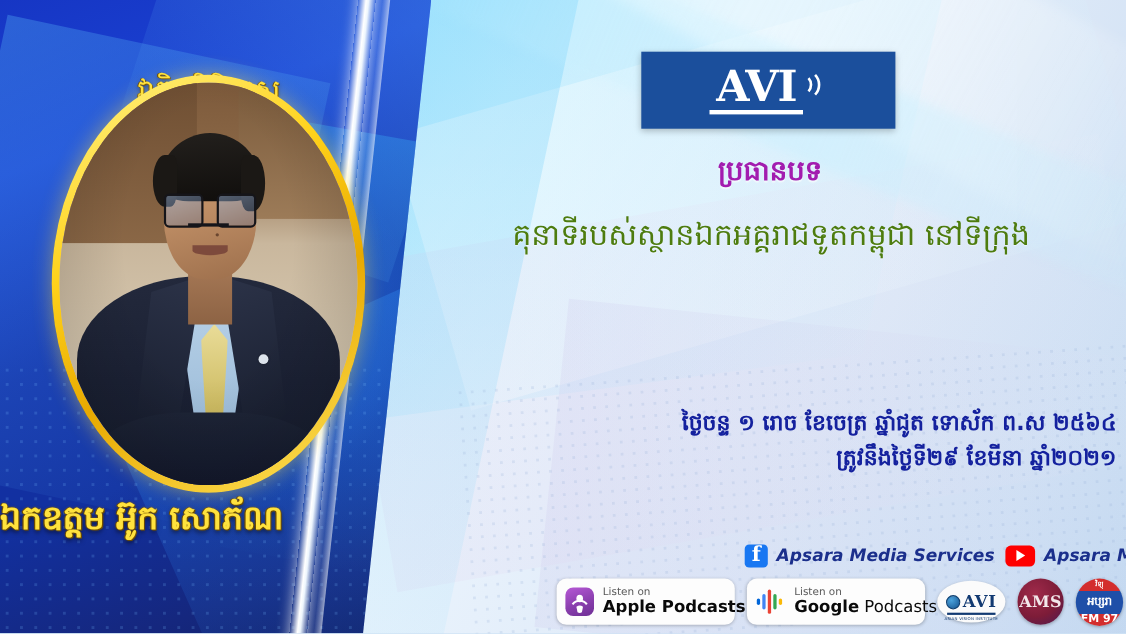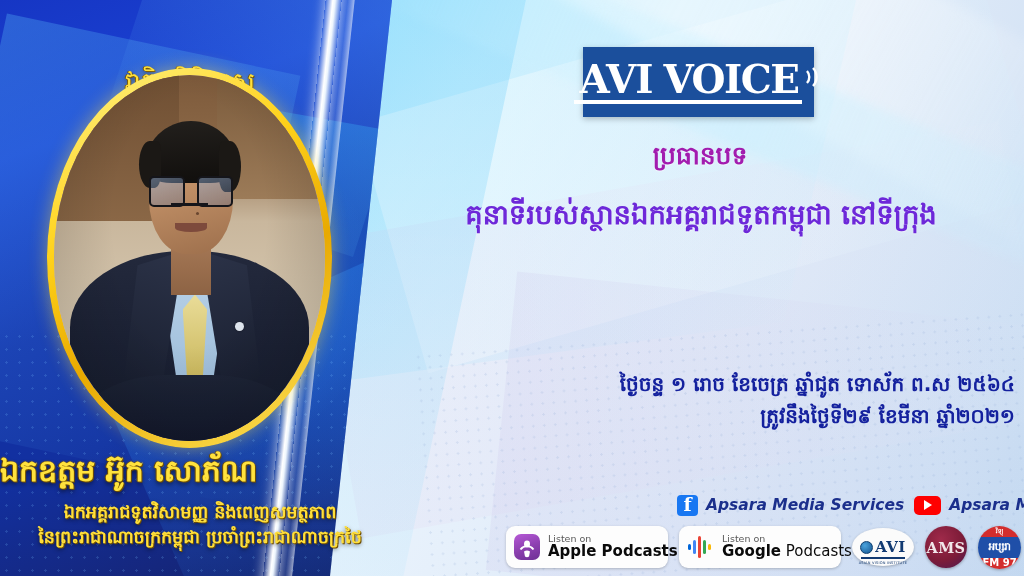--- a/index.html
+++ b/index.html
@@ -238,21 +238,21 @@
   .wave-icon{ margin-left:2px; margin-bottom:6px; }
 
   
   .topic-label{
     position:absolute; left:380px; top:140px; width:640px; text-align:center;
     font-size:25px; font-weight:bold; color:#a21caf;
     text-shadow:0 1px 1px rgba(255,255,255,.6);
   }
   .topic-body{
     position:absolute; left:378px; top:192px; width:646px; text-align:center;
-    font-size:27.5px; font-weight:bold; color:#6d28d9; line-height:1.62;
+    font-size:27.5px; font-weight:normal; color:#4d7c0f; line-height:1.62;
     text-shadow:0 1px 1px rgba(255,255,255,.55);
   }
 
   
   .date-block{
     position:absolute; left:420px; top:368px; width:595px; text-align:right;
     font-size:20px; font-weight:bold; color:#14219e; line-height:1.6;
   }
   .date-line2{ }
 
@@ -398,29 +398,24 @@
         <div class="ph-lensR"></div>
       </div>
       <div class="ph-bridge"></div>
       <div class="ph-mole"></div>
       <div class="ph-mouth"></div>
       <div class="ph-shade"></div>
     </div>
   </div>
 
   <div class="speaker-name">ឯកឧត្តម អ៊ូក សោភ័ណ</div>
-  <div class="speaker-role">
-    <div>ឯកអគ្គរាជទូតវិសាមញ្ញ និងពេញសមត្ថភាព</div>
-    <div>នៃព្រះរាជាណាចក្រកម្ពុជា ប្រចាំព្រះរាជាណាចក្រថៃ</div>
-  </div>
 
   <div class="avi-logo">
     <div class="avi-inner">
       <span class="avi-word">AVI</span>
-      <span class="voice-word">VOICE</span>
       <span class="wave-icon">
         <svg width="20" height="26" viewBox="0 0 20 26">
           <path d="M3 7 A9 9 0 0 1 3 19" stroke="#ffffff" stroke-width="2.4" fill="none"></path>
           <path d="M9 4 A13 13 0 0 1 9 22" stroke="#ffffff" stroke-width="2.4" fill="none"></path>
         </svg>
       </span>
     </div>
   </div>
 
   <div class="topic-label">ប្រធានបទ</div>

